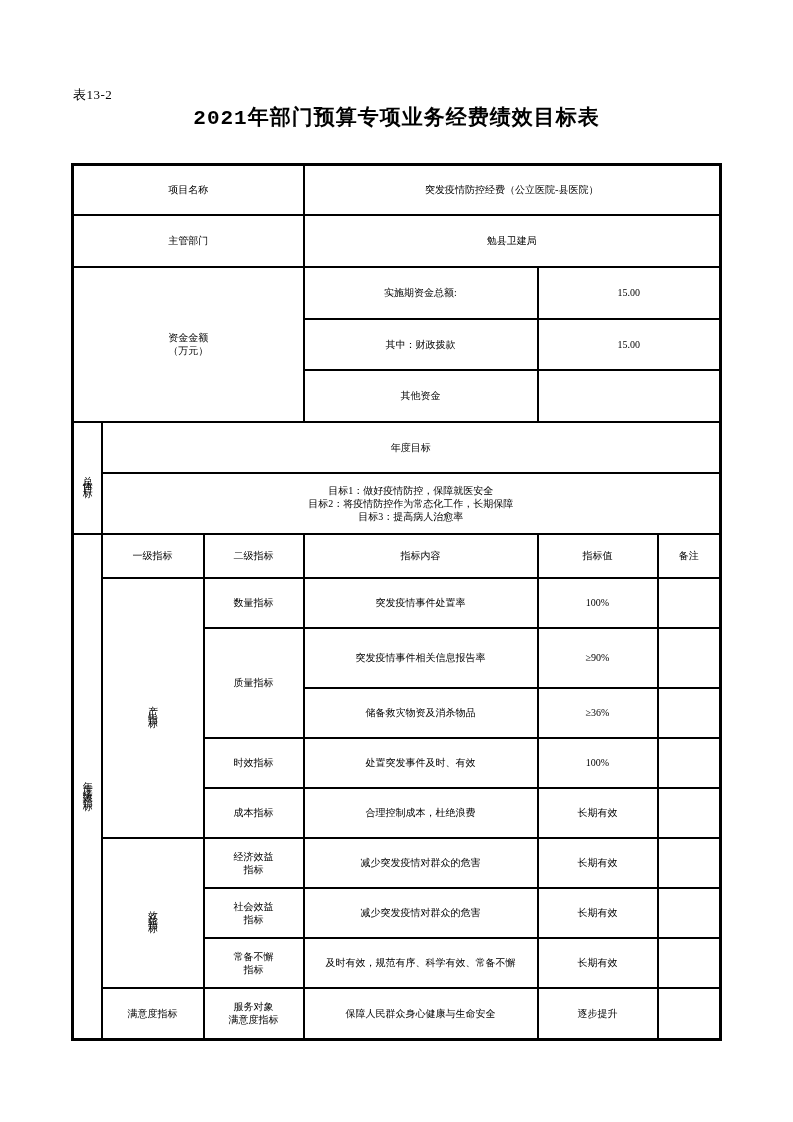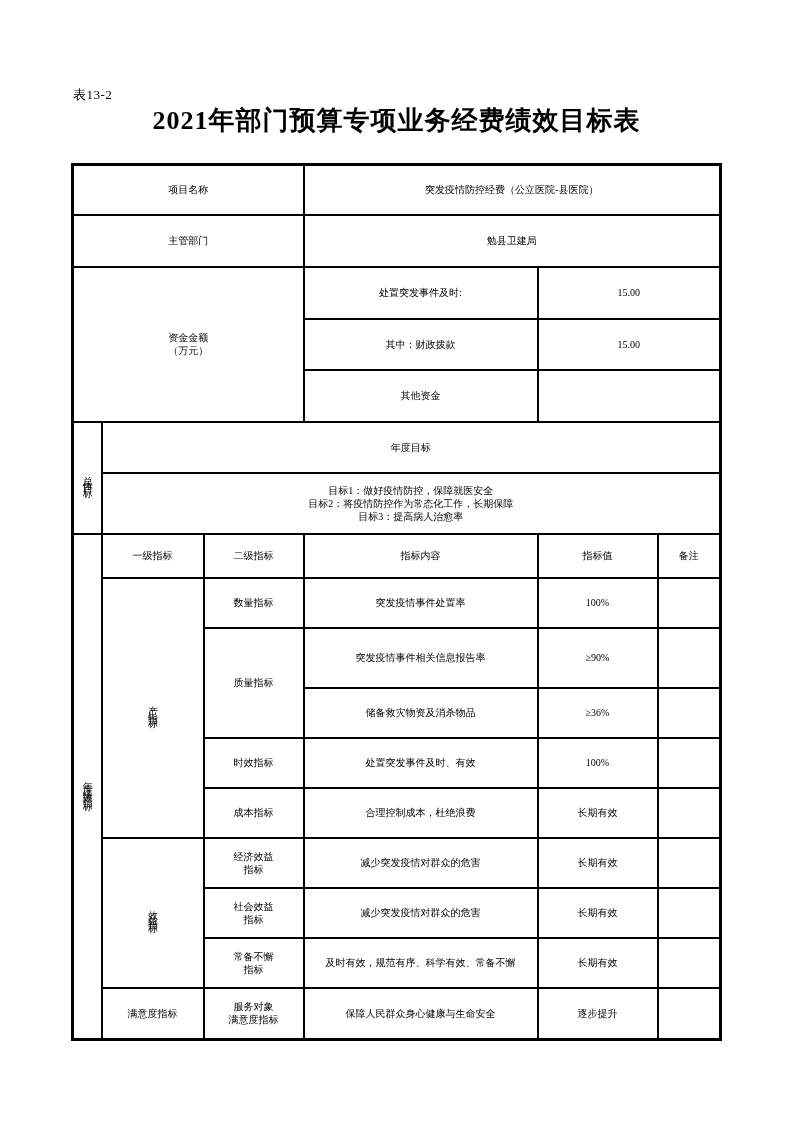--- a/index.html
+++ b/index.html
@@ -10,22 +10,22 @@
     color: #000;
   }
   .sheet { position: relative; width: 793px; height: 1122px; background: #fff; overflow: hidden; padding-left: 44px; }
   .tag {
     position: absolute; left: 73px; top: 86px;
     font-size: 13px; letter-spacing: 0.5px;
   }
   .title {
     position: absolute; left: 0; right: 0; top: 103px;
     text-align: center;
-    font-family: Liberation Serif, serif;
-    font-weight: 700; font-size: 26px; letter-spacing: 1px;
+    font-family: Liberation Mono, monospace;
+    font-weight: 700; font-size: 21px; letter-spacing: 1px;
   }
   table.main {
     position: absolute; left: 71px; top: 163px;
     width: 649px; table-layout: fixed;
     border-collapse: collapse;
     border: 3px solid #000;
   }
   table.main td {
     border: 2px solid #000;
     text-align: center; vertical-align: middle;
@@ -72,21 +72,21 @@
     </tr>
 
     <tr class="h52">
       <td colspan="3">主管部门</td>
       <td colspan="3">勉县卫建局</td>
     </tr>
 
     <tr class="h52">
       <td colspan="3" rowspan="3" class="pre">资金金额
 （万元）</td>
-      <td class="lpad">处置突发事件及时:</td>
+      <td class="lpad">实施期资金总额:</td>
       <td colspan="2">15.00</td>
     </tr>
     <tr class="h51">
       <td>其中：财政拨款</td>
       <td colspan="2">15.00</td>
     </tr>
     <tr class="h52">
       <td>其他资金</td>
       <td colspan="2"></td>
     </tr>

